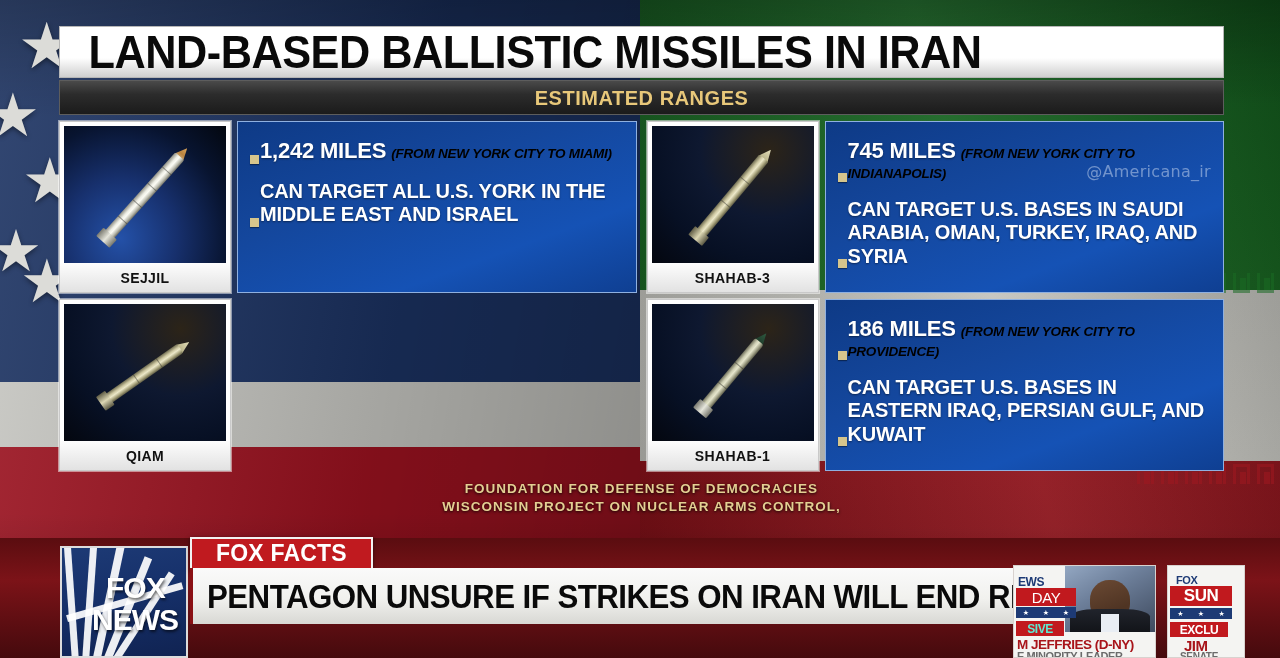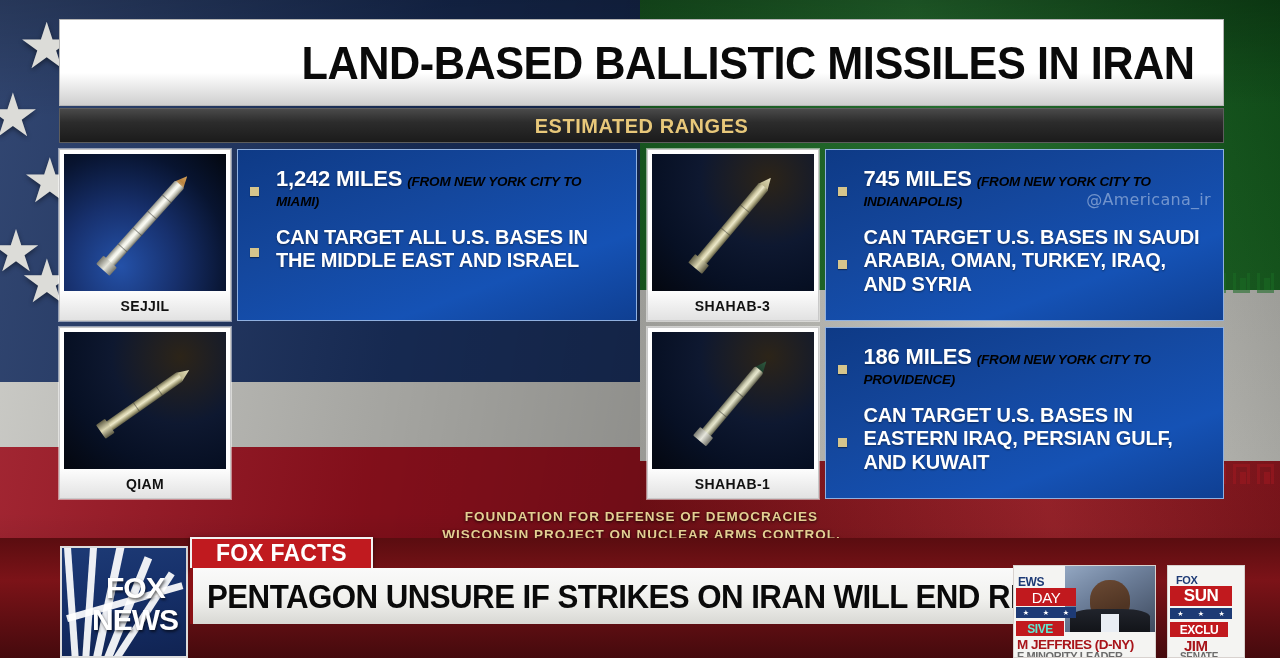--- a/index.html
+++ b/index.html
@@ -54,24 +54,25 @@
     border:3px solid currentColor;
   }
   .kufic.top .kmark::before { color:#1a6b24; border-top:none; }
   .kufic.bot .kmark::before { color:#a01820; border-bottom:none; }
 
   
   #graphic {
     position:absolute; left:59px; top:19px; width:1165px; height:512px;
   }
   .title-bar {
-    height:87px;
+    height:52px;
     background:linear-gradient(180deg,#ffffff 0%,#ffffff 62%,#cfcfcf 100%);
-    display:flex; align-items:center; justify-content:flex-end;
+    display:flex; align-items:center; justify-content:flex-start;
     border:1px solid #b6b6b6;
+    margin-top:7px;
   }
   .title-bar span {
     font-size:46px; font-weight:bold; color:#0a0a0a;
     letter-spacing:-0.5px; transform:scaleX(.94);
     white-space:nowrap;
   }
   .sub-bar {
     height:35px; margin-top:2px;
     background:linear-gradient(180deg,#4a4a4a 0%,#2c2c2c 40%,#1b1b1b 100%);
     display:flex; align-items:center; justify-content:center;
@@ -139,21 +140,21 @@
   .missile.green .body { background:linear-gradient(90deg,#70705c 0%,#cfcfb4 32%,#e6e6cd 52%,#a3a389 78%,#5e5e4c 100%); }
 
   .info {
     flex:1;
     background:linear-gradient(160deg,#0e3a86 0%,#14479d 38%,#1552b5 72%,#0f3f92 100%);
     border:1px solid #8fb0e0;
     padding:16px 14px 12px 12px;
     display:flex; flex-direction:column; gap:16px;
     position:relative; overflow:hidden;
   }
-  .row { display:flex; gap:17px; align-items:center; }
+  .row { display:flex; gap:1px; align-items:flex-end; }
   .bullet {
     width:9px; height:9px; flex:none; margin-top:7px;
     background:#d6c58c;
     box-shadow:0 1px 1px rgba(0,0,0,.4);
   }
   .txt { flex:1; }
   .dist {
     font-size:22px; font-weight:bold; color:#ffffff;
     letter-spacing:-0.2px; white-space:nowrap;
     text-shadow:0 1px 2px rgba(0,0,0,.45);
@@ -371,21 +372,21 @@
       </div>
       <div class="info">
         <div class="row">
           <span class="bullet"></span>
           <span class="txt">
             <span class="dist">1,242 MILES</span><span class="paren">(FROM NEW YORK CITY TO MIAMI)</span>
           </span>
         </div>
         <div class="row">
           <span class="bullet"></span>
-          <span class="desc txt">CAN TARGET ALL U.S. BASES IN THE MIDDLE EAST AND ISRAEL</span>
+          <span class="desc txt">CAN TARGET ALL U.S. YORK IN THE MIDDLE EAST AND ISRAEL</span>
         </div>
       </div>
     </div>
 
     <div class="card">
       <div class="thumb">
         <div class="thumb-img">
           <div class="missile khaki" style="transform:translate(-50%,-50%) rotate(40deg);height:118px;">
             <div class="nose"></div>
               <div class="body"></div>

